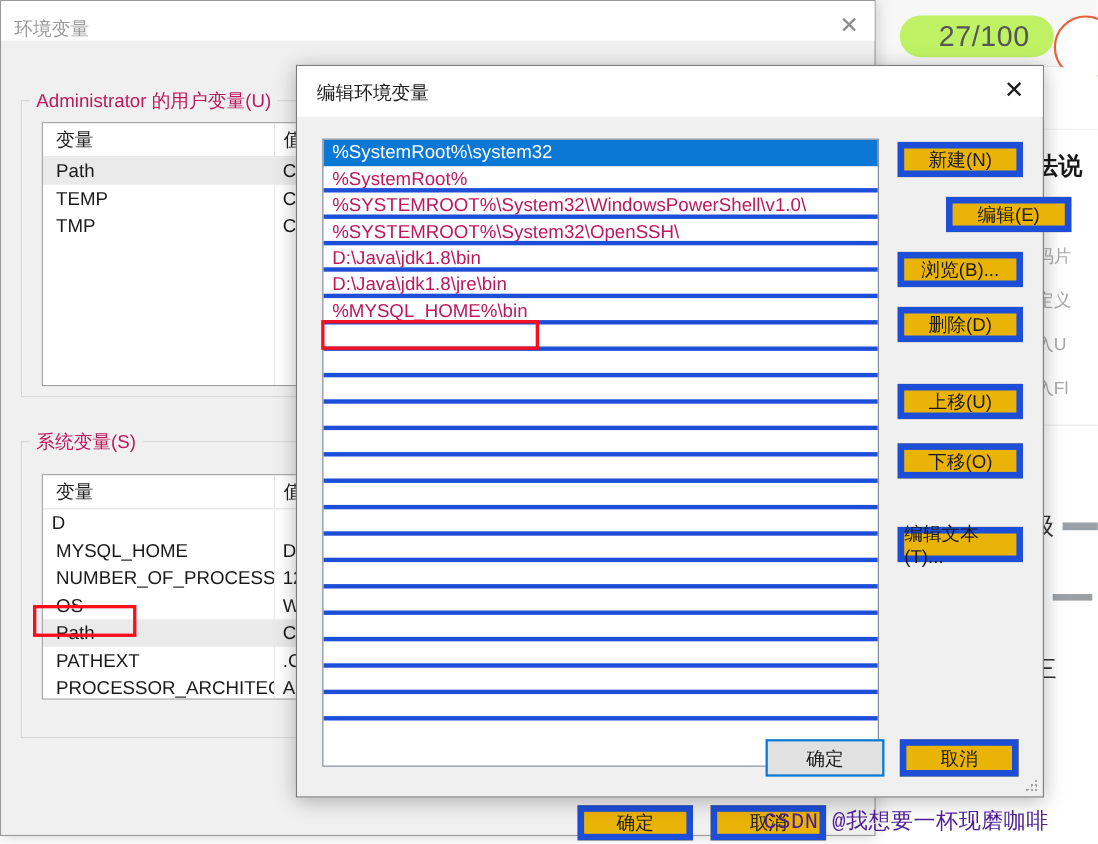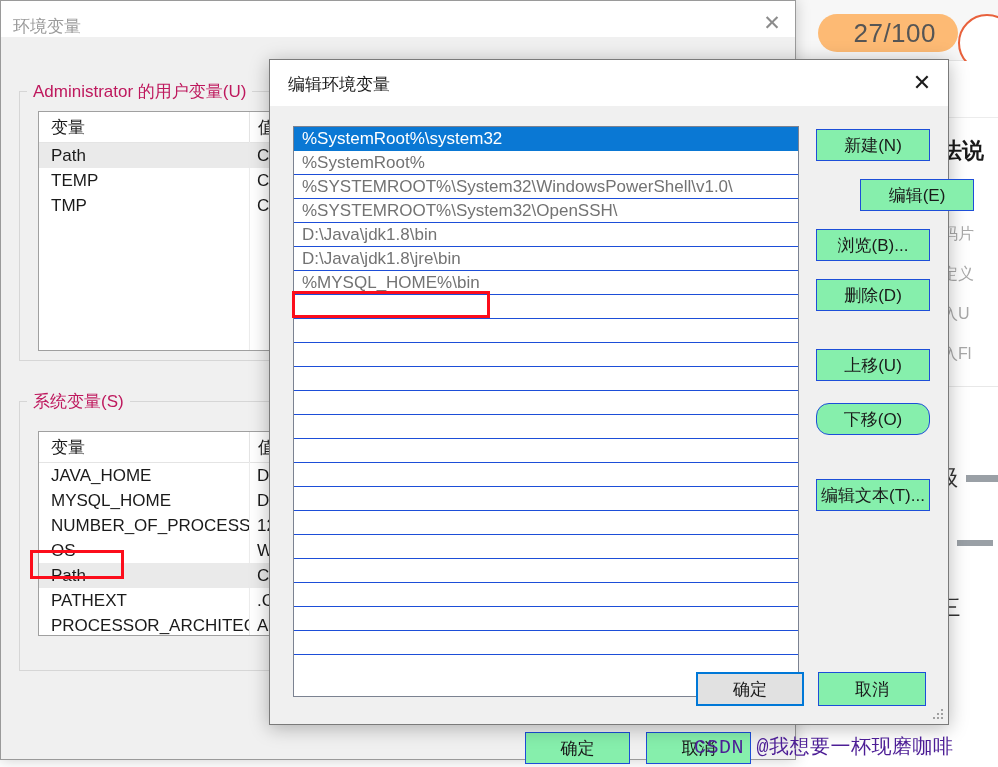--- a/index.html
+++ b/index.html
@@ -10,21 +10,21 @@
     font-family: "Liberation Sans", "DejaVu Sans", sans-serif;
     -webkit-font-smoothing: antialiased;
   }
   #root { position: relative; width: 998px; height: 767px; }
 
   
   .bg-app { position:absolute; left:0; top:0; width:998px; height:767px; background:#ffffff; }
   .bg-topbar { position:absolute; left:0; top:0; width:998px; height:60px; background:#f7f7f7; border-bottom:1px solid #e6e6e6; }
   .counter-pill {
     position:absolute; right:40px; top:14px; height:38px; min-width:140px;
-    background:#fdba74; border-radius:19px; display:flex; align-items:center;
+    background:#bef264; border-radius:19px; display:flex; align-items:center;
     justify-content:flex-end; padding-right:22px; box-sizing:border-box;
     color:#555; font-size:26px; letter-spacing:.5px;
   }
   .avatar-circle {
     position:absolute; right:-18px; top:14px; width:54px; height:54px;
     border-radius:50%; border:2px solid #e8613c; background:#ffffff;
   }
   .bg-secondbar { position:absolute; left:0; top:61px; width:998px; height:56px; background:#ffffff; border-bottom:1px solid #ececec; }
   .bg-body { position:absolute; left:0; top:118px; width:998px; height:649px; background:#ffffff; }
 
@@ -82,21 +82,21 @@
   .lb-row {
     position:relative; height:25px; display:flex; align-items:center;
     font-size:17px; color:#1a1a1a;
   }
   .lb-row.sel { background:#eaeaea; }
   .lb-row .c1 { padding-left:12px; width:210px; box-sizing:border-box; white-space:nowrap; overflow:hidden; }
   .lb-row .c2 { padding-left:8px; flex:1; white-space:nowrap; overflow:hidden; }
   .lb-colsep { position:absolute; left:210px; top:30px; bottom:0; width:1px; background:#ececec; }
 
   .btn {
-    position:absolute; background:#86efac; border:1px solid #1d4ed8;
+    position:absolute; background:#eab308; border:6px solid #1d4ed8;
     box-sizing:border-box; display:flex; align-items:center; justify-content:center;
     font-size:17px; color:#1a1a1a; cursor:pointer; font-family:"Liberation Sans","DejaVu Sans",sans-serif;
   }
   .btn.default { border:2px solid #0078d7; background:#e1e1e1; }
 
   
   .win-edit {
     position:absolute; left:269px; top:59px; width:680px; height:666px;
     background:#f0f0f0; border:1px solid #7a7a7a; box-sizing:border-box;
     box-shadow: 0 3px 18px rgba(0,0,0,.28);
@@ -107,22 +107,22 @@
     position:absolute; right:2px; top:0; width:48px; height:44px;
     display:flex; align-items:center; justify-content:center;
     color:#1a1a1a; font-size:22px; font-family:"DejaVu Sans", sans-serif; cursor:pointer;
   }
 
   .path-list {
     position:absolute; left:23px; top:66px; width:506px; height:571px;
     background:#ffffff; border:1px solid #7b8291; box-sizing:border-box; overflow:hidden;
   }
   .path-row {
-    height:24px; line-height:24px; font-size:17px; color:#737373;
-    padding-left:8px; border-bottom:1px solid #1d4ed8; white-space:nowrap;
+    height:24px; line-height:24px; font-size:17px; color:#be185d;
+    padding-left:8px; border-bottom:4px solid #1d4ed8; white-space:nowrap;
     box-sizing:border-box; overflow:hidden;
   }
   .path-row.sel { background:#0a78d4; color:#ffffff; border-bottom:1px solid #0a78d4; }
 
   .grip {
     position:absolute; right:3px; bottom:3px; width:13px; height:13px;
     background-image:
       radial-gradient(circle 1.1px at 2px 10px, #a0a0a0 99%, transparent 0),
       radial-gradient(circle 1.1px at 6px 10px, #a0a0a0 99%, transparent 0),
       radial-gradient(circle 1.1px at 10px 10px, #a0a0a0 99%, transparent 0),
@@ -216,21 +216,20 @@
     <div class="group" style="left:18px; top:400px; width:758px; height:270px;"></div>
     <div class="group-label" style="left:26px; top:389px;">系统变量(S)</div>
 
     <div class="listbox" style="left:37px; top:430px; width:724px; height:205px;">
       <div class="lb-head">
         <div class="c1">变量</div>
         <div class="c2">值</div>
       </div>
       <div class="lb-colsep"></div>
       <div class="lb-row">
-        <div class="c1">JAVA_HOME</div>
         <div class="c2">D</div>
       </div>
       <div class="lb-row">
         <div class="c1">MYSQL_HOME</div>
         <div class="c2">D</div>
       </div>
       <div class="lb-row">
         <div class="c1">NUMBER_OF_PROCESSORS</div>
         <div class="c2">12</div>
       </div>
@@ -300,21 +299,21 @@
     </div>
     <div class="btn" style="left:546px; top:169px; width:114px; height:32px;">
       <span>浏览(B)...</span>
     </div>
     <div class="btn" style="left:546px; top:219px; width:114px; height:32px;">
       <span>删除(D)</span>
     </div>
     <div class="btn" style="left:546px; top:289px; width:114px; height:32px;">
       <span>上移(U)</span>
     </div>
-    <div class="btn" style="left:546px; top:343px; width:114px; height:32px;border-radius:13px;">
+    <div class="btn" style="left:546px; top:343px; width:114px; height:32px;">
       <span>下移(O)</span>
     </div>
     <div class="btn" style="left:546px; top:419px; width:114px; height:32px;">
       <span>编辑文本(T)...</span>
     </div>
 
     <div class="btn default" style="left:426px; top:612px; width:108px; height:34px;">
       <span>确定</span>
     </div>
     <div class="btn" style="left:548px; top:612px; width:108px; height:34px;">

